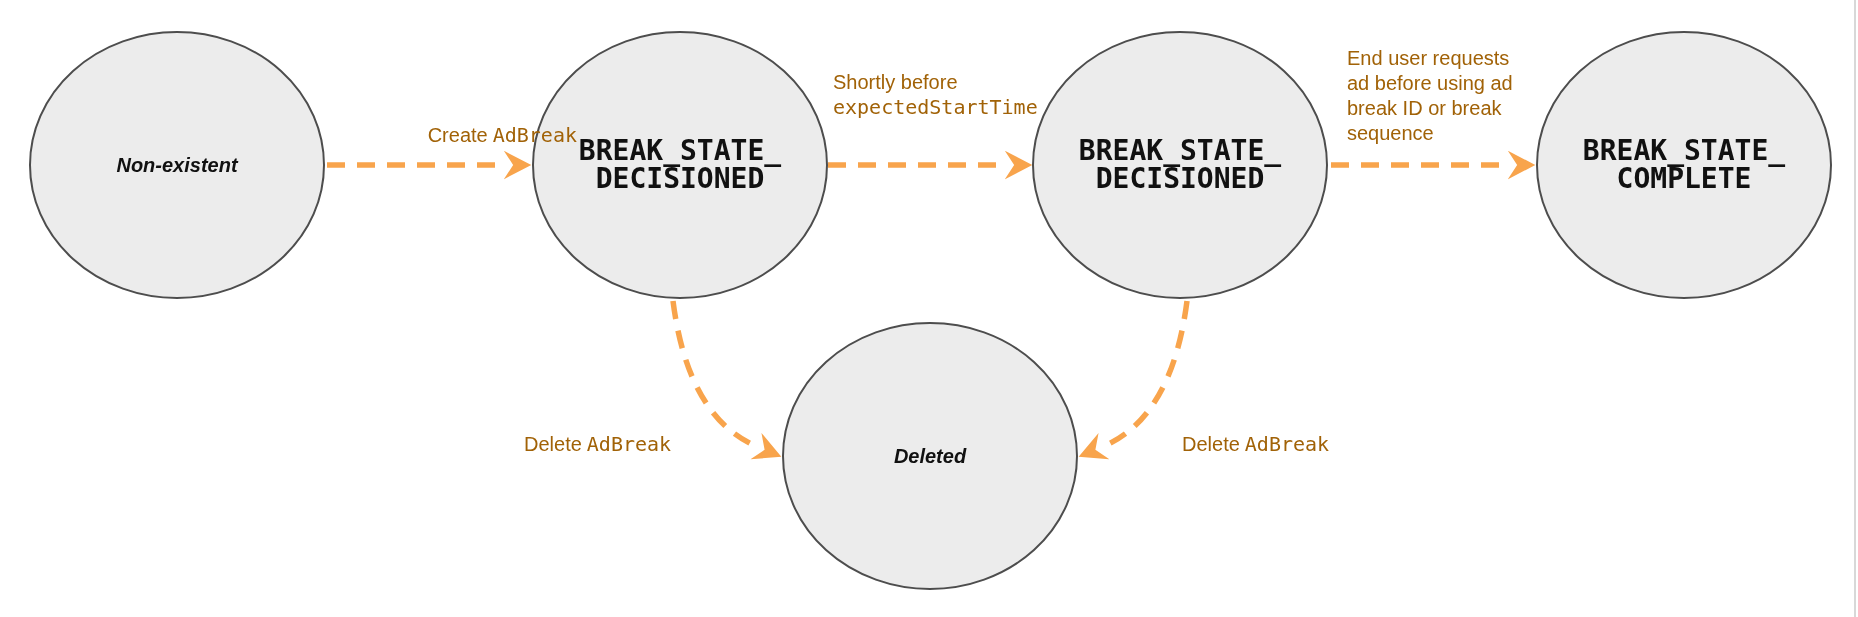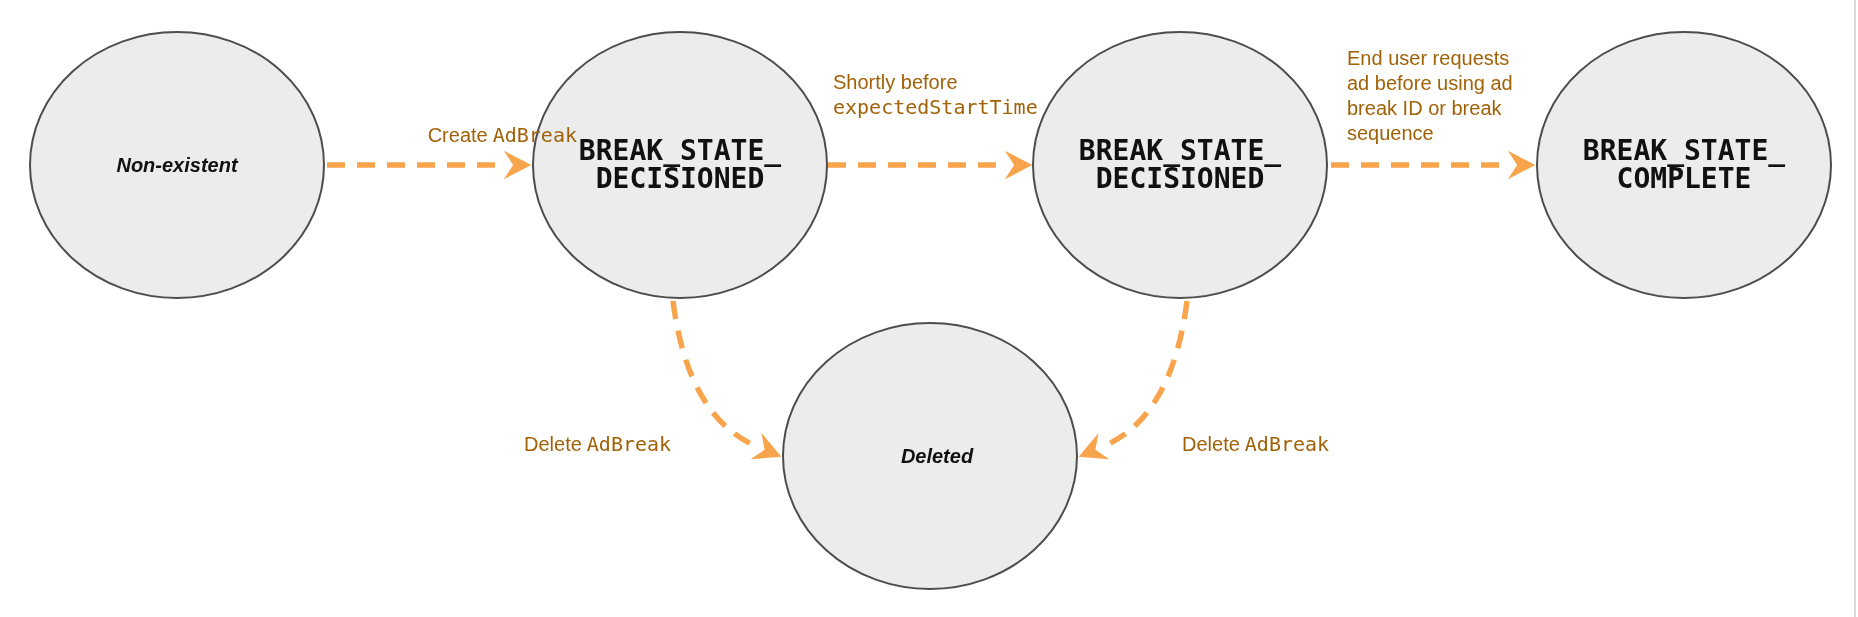--- a/index.html
+++ b/index.html
@@ -101,21 +101,21 @@
   <div class="node-label mono" style="left:1033px; top:137px;">
     <div>BREAK_STATE_</div>
     <div>DECISIONED</div>
   </div>
 
   <div class="node-label mono" style="left:1537px; top:137px;">
     <div>BREAK_STATE_</div>
     <div>COMPLETE</div>
   </div>
 
-  <div class="node-label sans" style="left:783px; top:441px;margin-left:7px;">Deleted</div>
+  <div class="node-label sans" style="left:783px; top:441px;">Deleted</div>
 
   <div class="txt label-center" style="left:277px; top:122px; width:300px;text-align:right;">
     <span class="plain">Create</span><span class="code">AdBreak</span>
   </div>
 
   <div class="txt multiline" style="left:833px; top:70px;">
     <div>Shortly before</div>
     <div class="code">expectedStartTime</div>
   </div>
 

